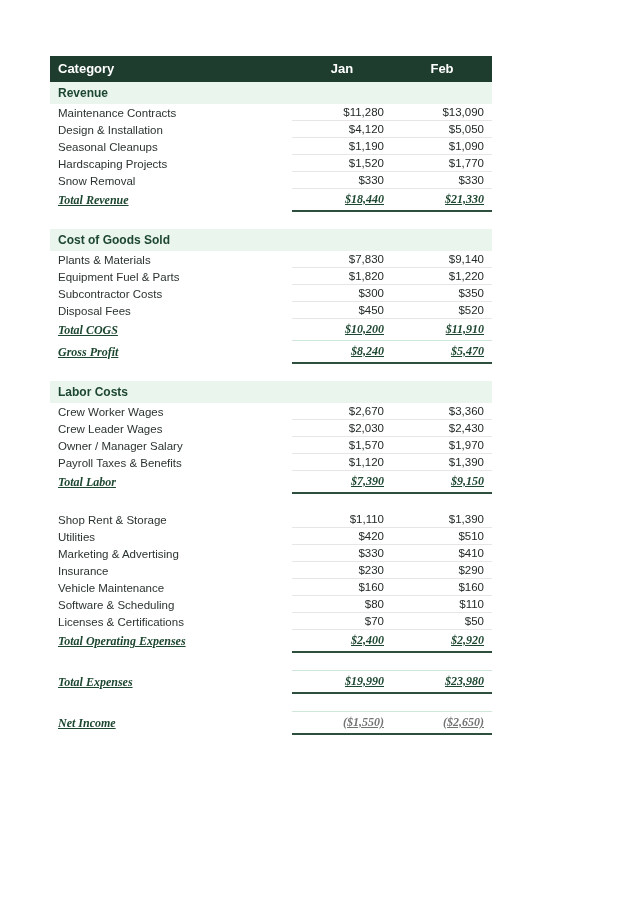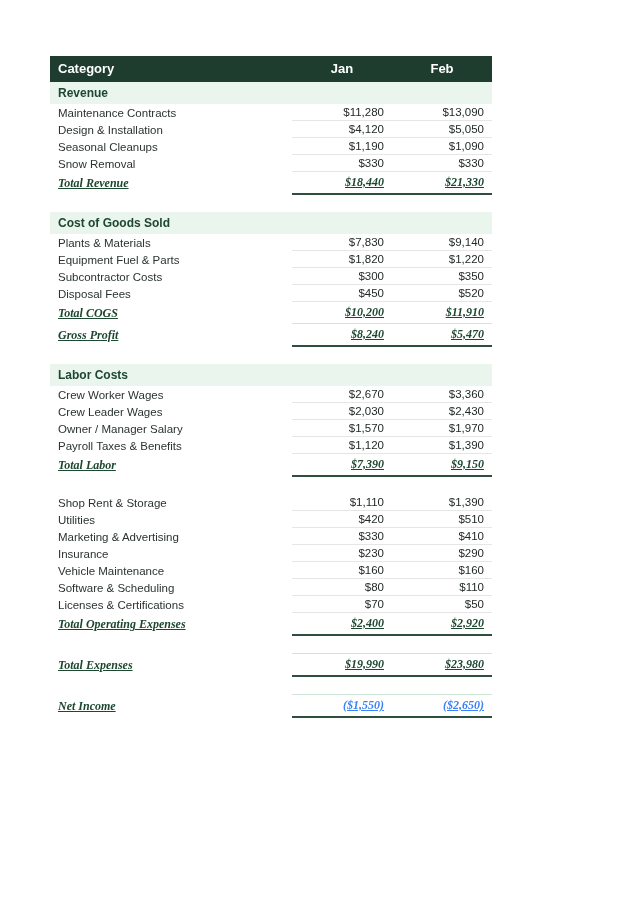--- a/index.html
+++ b/index.html
@@ -87,21 +87,21 @@
     border-bottom: 1px solid #cfe7d9;
     margin-top: 32px;
   }
   
   tr.total.ruled td.num {
     border-top: 1px solid #cfe7d9;
     border-bottom: 2px solid #2f4f3e;
   }
   
   tr.total.negative td.num {
-    color: #3b82f6;
+    color: #737373;
   }
 
   
   tr.spacer td {
     height: 17px;
     padding: 0;
     border: none;
     font-size: 0;
     line-height: 0;
   }
@@ -138,20 +138,25 @@
           <td class="label">Design &amp; Installation</td>
           <td class="num">$4,120</td>
           <td class="num">$5,050</td>
         </tr>
         <tr class="item">
           <td class="label">Seasonal Cleanups</td>
           <td class="num">$1,190</td>
           <td class="num">$1,090</td>
         </tr>
         <tr class="item">
+          <td class="label">Hardscaping Projects</td>
+          <td class="num">$1,520</td>
+          <td class="num">$1,770</td>
+        </tr>
+        <tr class="item">
           <td class="label">Snow Removal</td>
           <td class="num">$330</td>
           <td class="num">$330</td>
         </tr>
         <tr class="total ruled">
           <td class="label">Total Revenue</td>
           <td class="num">$18,440</td>
           <td class="num">$21,330</td>
         </tr>
         <tr class="spacer">

